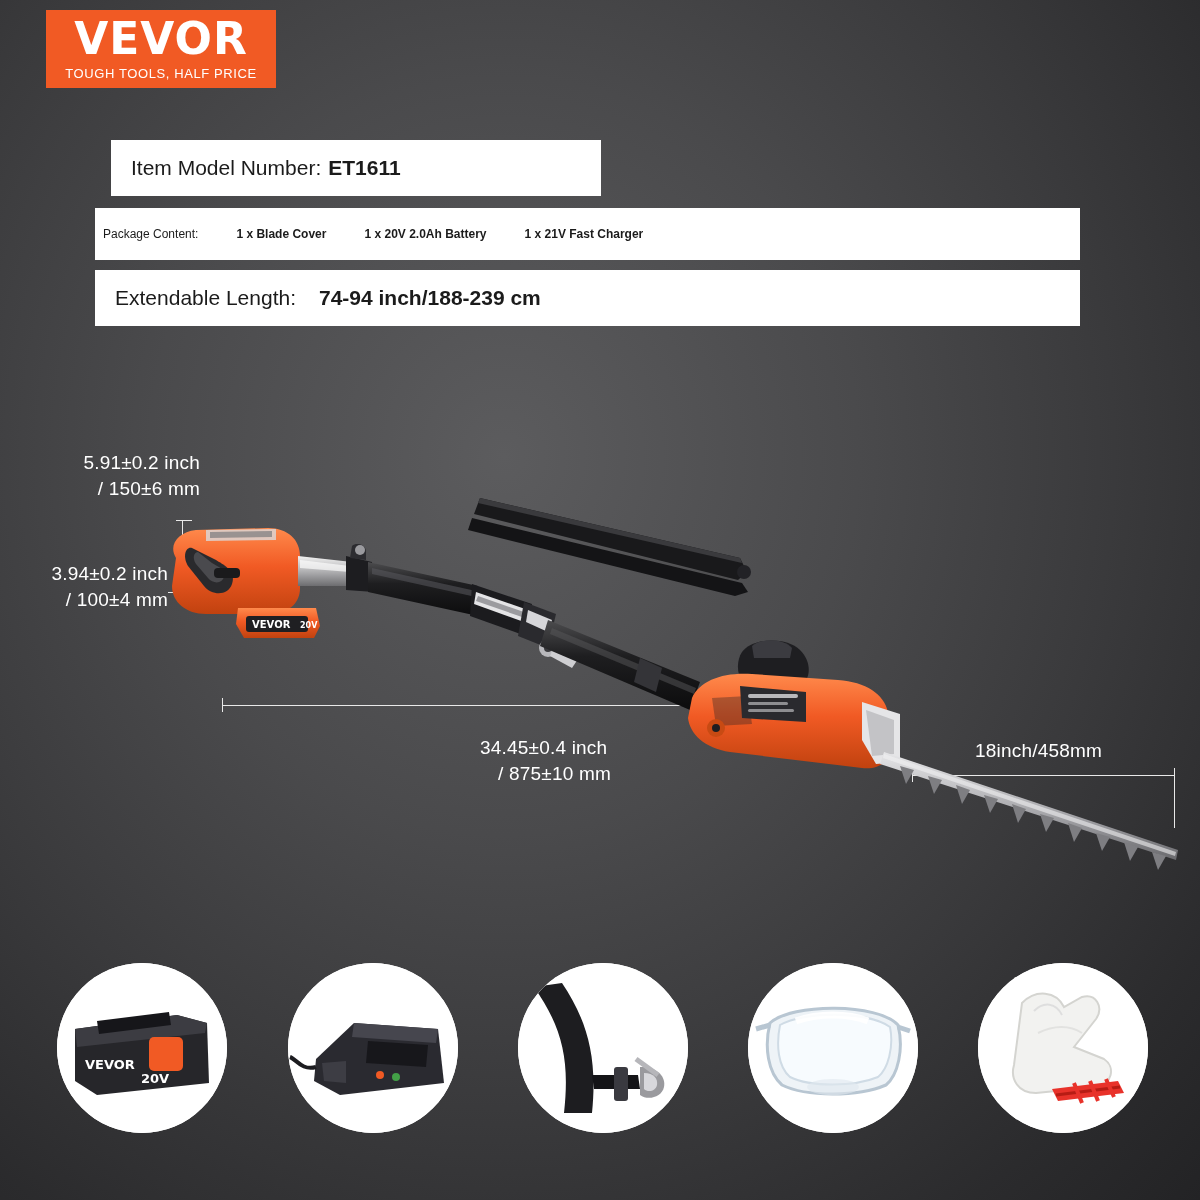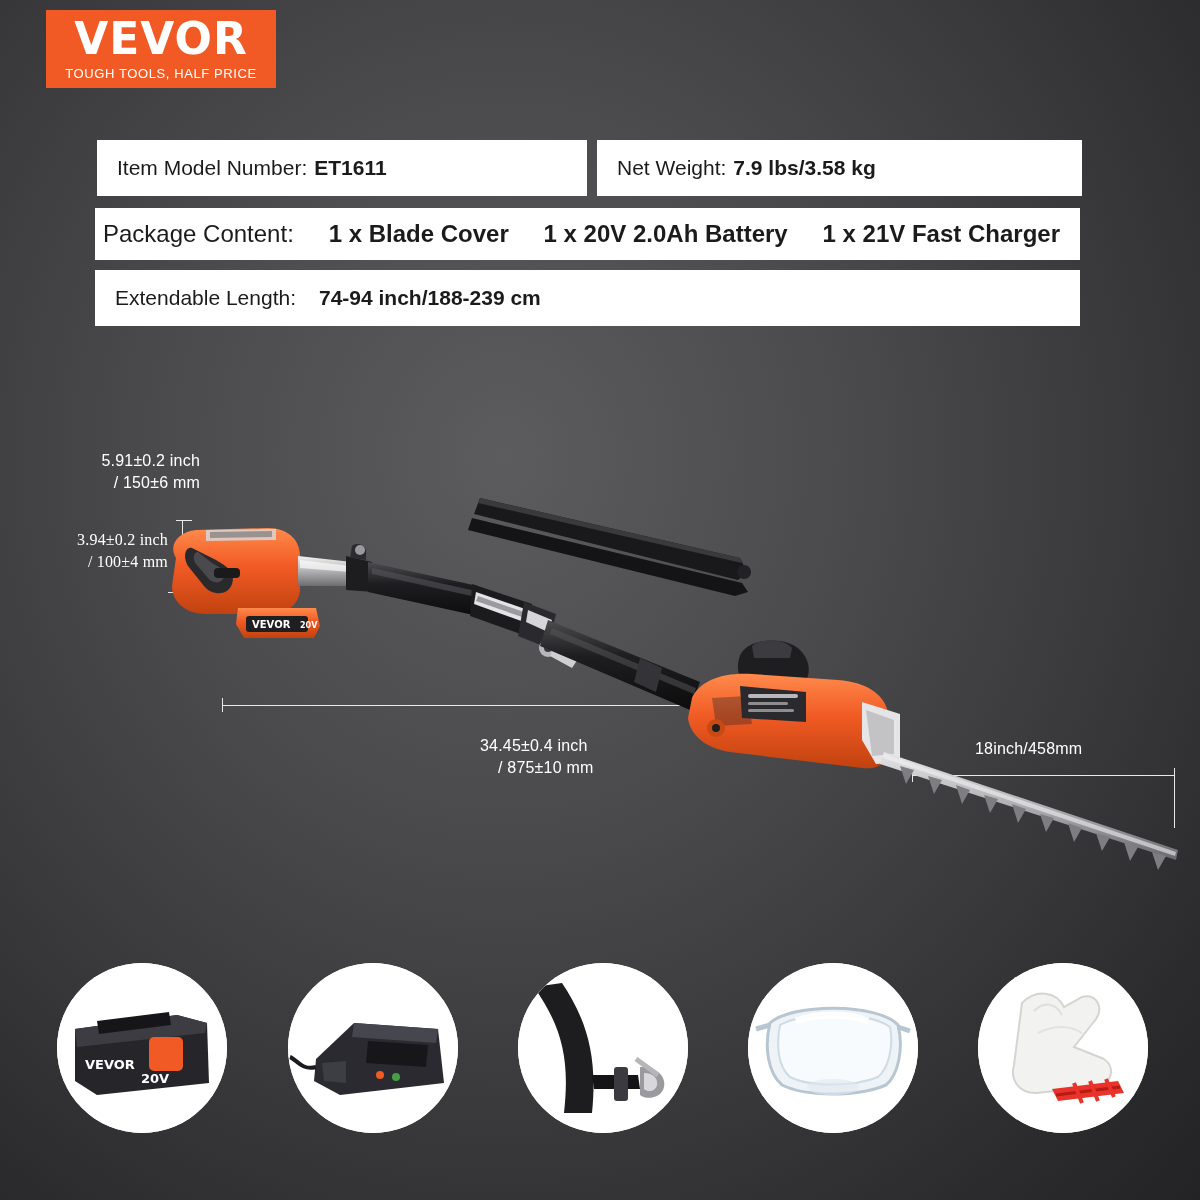--- a/index.html
+++ b/index.html
@@ -58,43 +58,43 @@
     align-items: center;
     padding: 0 20px;
     box-sizing: border-box;
     font-size: 21px;
     white-space: nowrap;
   }
   .spec-label { font-weight: 400; }
   .spec-value { font-weight: bold; }
   .spec-sep { display: inline-block; width: 7px; }
 
-  #row1 { left: 88px; top: 140px; padding-left: 9px; }
+  #row1 { left: 102px; top: 140px; padding-left: 9px; }
   #row1 .spec-box:nth-child(1) { width: 490px; height: 56px; }
   #row1 .spec-box:nth-child(2) { width: 485px; height: 56px; }
 
   #row2 { left: 95px; top: 208px; }
-  #row2 .spec-box { width: 985px; height: 52px; font-size: 24px; padding-left: 8px; }
+  #row2 .spec-box { width: 985px; height: 52px; font-size: 12px; padding-left: 8px; }
   .pkg-item { font-weight: bold; margin-left: 20px; }
   .pkg-gap { display: inline-block; width: 18px; }
 
   #row3 { left: 95px; top: 270px; }
   #row3 .spec-box { width: 985px; height: 56px; gap: 8px; }
 
   
   .dim {
     position: absolute;
-    font-size: 16px;
+    font-size: 19px;
     color: #ffffff;
     line-height: 1.35;
     white-space: nowrap;
     letter-spacing: 0.2px;
   }
   #dim-height { left: 30px; top: 450px; text-align: right; width: 170px; }
-  #dim-handle { left: 8px; top: 529px; text-align: right; width: 160px; font-family: Liberation Serif, serif; }
+  #dim-handle { left: 8px; top: 561px; text-align: right; width: 160px; }
   #dim-pole   { left: 480px; top: 735px; }
   #dim-blade  { left: 975px; top: 738px; }
 
   
   .mline { position: absolute; background: #e9e9e9; }
   .mline.h { height: 1px; }
   .mline.v { width: 1px; }
 
   
   #product { position: absolute; left: 0; top: 380px; width: 1200px; height: 560px; }
@@ -121,25 +121,20 @@
 <div class="logo">
   <div class="logo-word">VEVOR</div>
   <div class="logo-tag">TOUGH TOOLS, HALF PRICE</div>
 </div>
 
 <div class="spec-row" id="row1">
   <div class="spec-box">
     <span class="spec-label">Item Model Number:</span>
     <span class="spec-sep"></span>
     <span class="spec-value">ET1611</span>
-  </div>
-  <div class="spec-box">
-    <span class="spec-label">Net Weight:</span>
-    <span class="spec-sep"></span>
-    <span class="spec-value">7.9 lbs/3.58 kg</span>
   </div>
 </div>
 
 <div class="spec-row" id="row2">
   <div class="spec-box">
     <span class="spec-label">Package Content:</span>
     <span class="pkg-gap"></span>
     <span class="pkg-item">1 x Blade Cover</span>
     <span class="pkg-gap"></span>
     <span class="pkg-item">1 x 20V 2.0Ah Battery</span>

